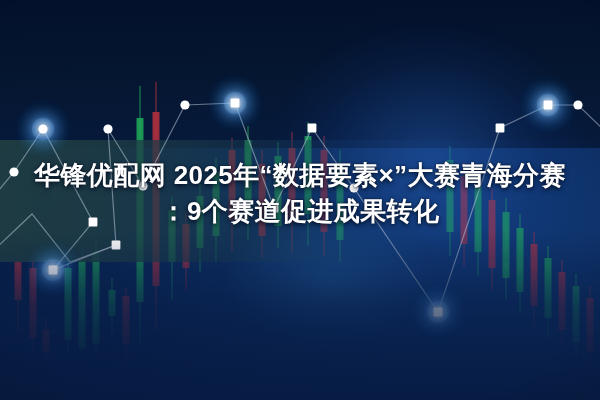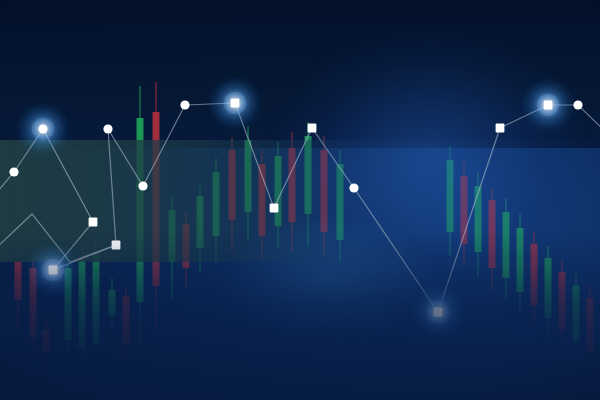--- a/index.html
+++ b/index.html
@@ -196,14 +196,16 @@
         <circle cx="548" cy="105" r="11" fill="#4fa8ff" opacity=".55" filter="url(#nGlowBig)"></circle>
         <rect x="543.6" y="100.6" width="8.8" height="8.8" rx="1" fill="#ffffff" filter="url(#nGlow)"></rect>
         <circle cx="578" cy="105" r="4.6" fill="#ffffff"></circle>
       </g>
   </svg>
 
   <div class="bg-botfade"></div>
   <div class="bg-vignette"></div>
 
   <div class="title-wrap">
+    <span class="title-line">华锋优配网 2025年“数据要素×”大赛青海分赛</span>
+    <span class="title-line">：9个赛道促进成果转化</span>
   </div>
 </div>
 
 </body></html>

